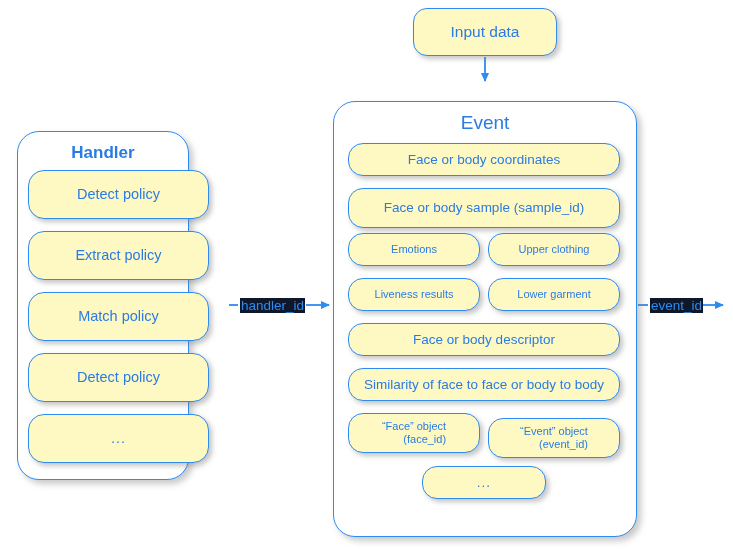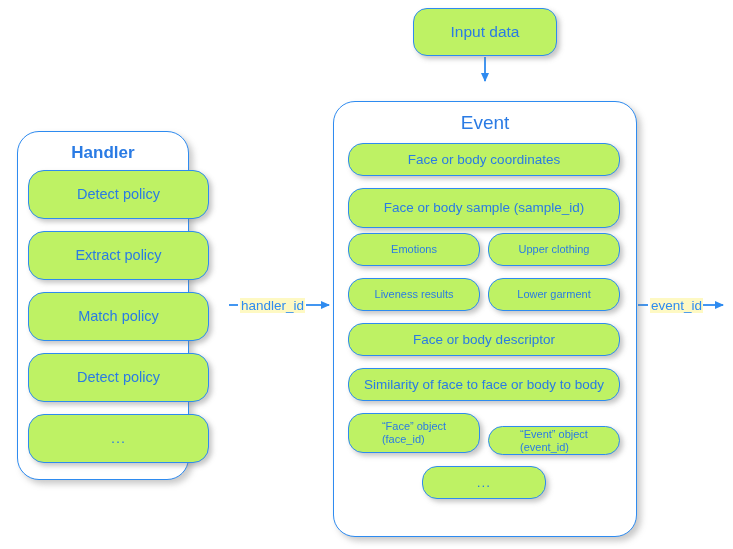--- a/index.html
+++ b/index.html
@@ -13,28 +13,28 @@
     position: relative;
     overflow: hidden;
     font-family: "Liberation Sans", sans-serif;
     -webkit-font-smoothing: antialiased;
   }
 
   
   .node {
     position: absolute;
     box-sizing: border-box;
-    background: #bef264;
+    background: #fef9c3;
     border: 1.6px solid #2E8BF0;
     border-radius: 14px;
     color: #2A7BE4;
     display: flex;
     align-items: center;
     justify-content: center;
-    text-align: left;
+    text-align: right;
     line-height: 1.18;
     box-shadow: 3px 3px 5px rgba(120,120,120,0.42);
   }
 
   
   .panel {
     position: absolute;
     box-sizing: border-box;
     background: #ffffff;
     border: 1.7px solid #2E8BF0;
@@ -121,21 +121,21 @@
     height: 549px;
     pointer-events: none;
   }
 
   
   .edge-label {
     position: absolute;
     color: #2E8BF0;
     font-size: 13.5px;
     white-space: nowrap;
-    background: #fef9c3;
+    background: #0f172a;
     padding: 0 1px;
   }
   #label-handler-id { left: 240px; top: 298px; }
   #label-event-id   { left: 650px; top: 298px; }
 
   .dots { letter-spacing: 1px; }
 </style>
 </head>
 <body>
 
@@ -215,21 +215,21 @@
   </div>
 
   <div class="node ev-wide" style="top:266px;height:33px">
     <span>Similarity of face to face or body to body</span>
   </div>
 
   <div class="node ev-half ev-left" style="top:311px;height:40px;white-space:pre-line">
     <span>“Face” object
 (face_id)</span>
   </div>
-  <div class="node ev-half ev-right" style="top:324px;height:29px;white-space:pre-line">
+  <div class="node ev-half ev-right" style="top:316px;height:40px;white-space:pre-line">
     <span>“Event” object
 (event_id)</span>
   </div>
 
   <div class="node ev-dots" style="top:364px;height:33px">
     <span class="dots">...</span>
   </div>
 </div>
 
 <div class="edge-label" id="label-handler-id">handler_id</div>

